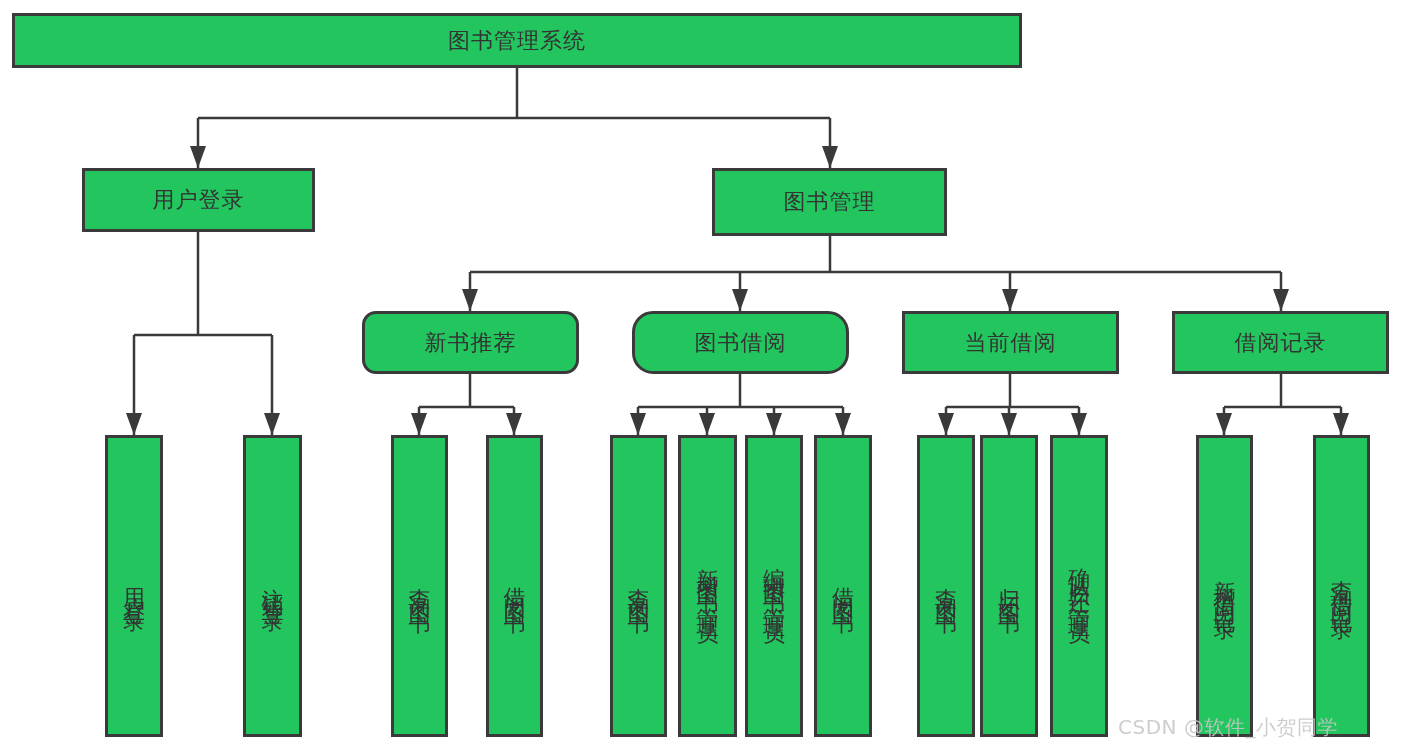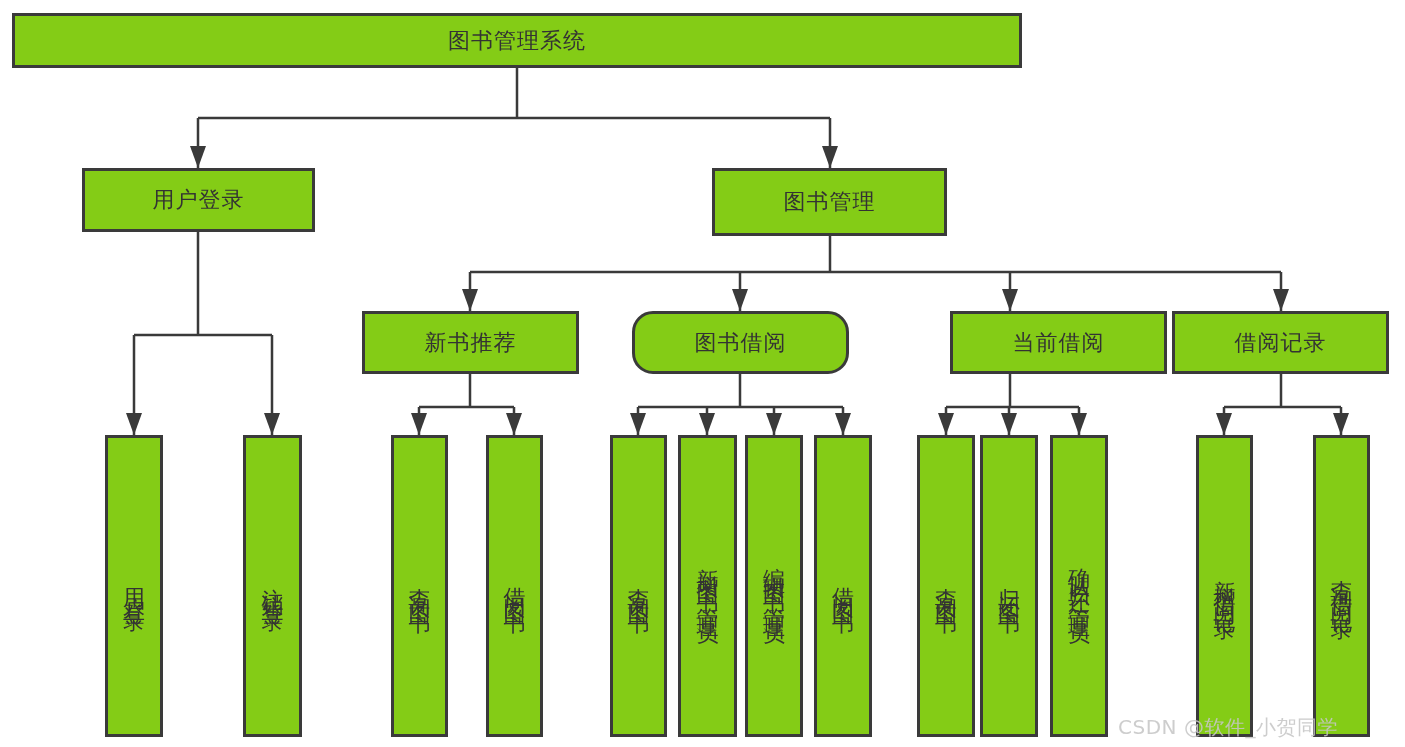--- a/index.html
+++ b/index.html
@@ -14,21 +14,21 @@
   .connectors {
     position: absolute;
     left: 0; top: 0;
     width: 1405px; height: 747px;
     pointer-events: none;
   }
   .node {
     position: absolute;
     box-sizing: border-box;
     border: 3px solid #3a3a3a;
-    background: #84cc16;
+    background: #22c55e;
     color: #333333;
     display: flex;
     align-items: center;
     justify-content: center;
     font-size: 22px;
     letter-spacing: 1px;
     line-height: 1;
     white-space: nowrap;
   }
   .vnode {
@@ -84,23 +84,23 @@
       <polygon points="1216,413 1232,413 1224,435"></polygon>
       <polygon points="1333,413 1349,413 1341,435"></polygon>
     </g>
   </svg>
 
   <div class="node" style="left:12px; top:13px; width:1010px; height:55px;">图书管理系统</div>
 
   <div class="node" style="left:82px; top:168px; width:233px; height:64px;">用户登录</div>
   <div class="node" style="left:712px; top:168px; width:235px; height:68px;">图书管理</div>
 
-  <div class="node" style="left:362px; top:311px; width:217px; height:63px;">新书推荐</div>
+  <div class="node" style="left:362px; top:311px; width:217px; height:63px;border-radius:14px;">新书推荐</div>
   <div class="node" style="left:632px; top:311px; width:217px; height:63px;border-radius:21px;">图书借阅</div>
-  <div class="node" style="left:902px; top:311px; width:217px; height:63px;margin-left:48px;">当前借阅</div>
+  <div class="node" style="left:902px; top:311px; width:217px; height:63px;">当前借阅</div>
   <div class="node" style="left:1172px; top:311px; width:217px; height:63px;">借阅记录</div>
 
   <div class="node vnode" style="left:105px; top:435px; width:58px; height:302px;">用户登录</div>
   <div class="node vnode" style="left:243px; top:435px; width:59px; height:302px;">注销登录</div>
 
   <div class="node vnode" style="left:391px; top:435px; width:57px; height:302px;">查询图书</div>
   <div class="node vnode" style="left:486px; top:435px; width:57px; height:302px;">借阅图书</div>
 
   <div class="node vnode" style="left:610px; top:435px; width:57px; height:302px;">查询图书</div>
   <div class="node vnode" style="left:678px; top:435px; width:59px; height:302px;">新增图书（管理员）</div>

